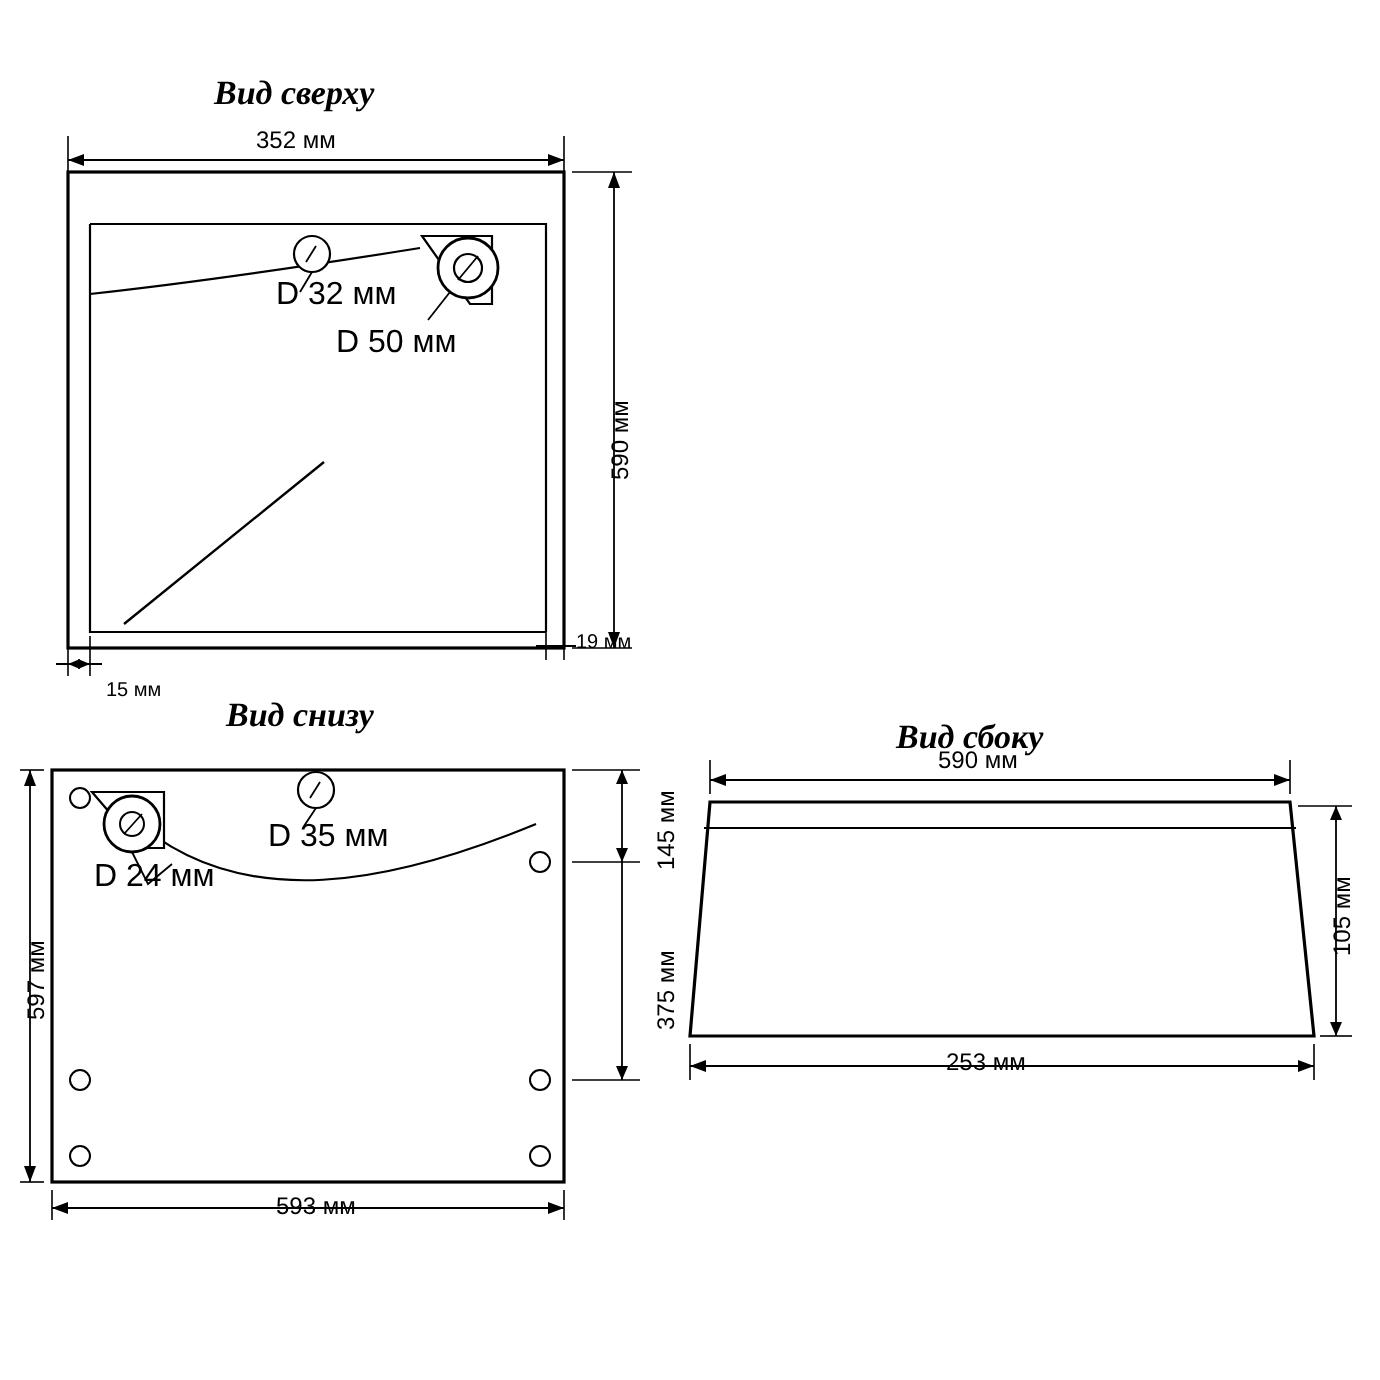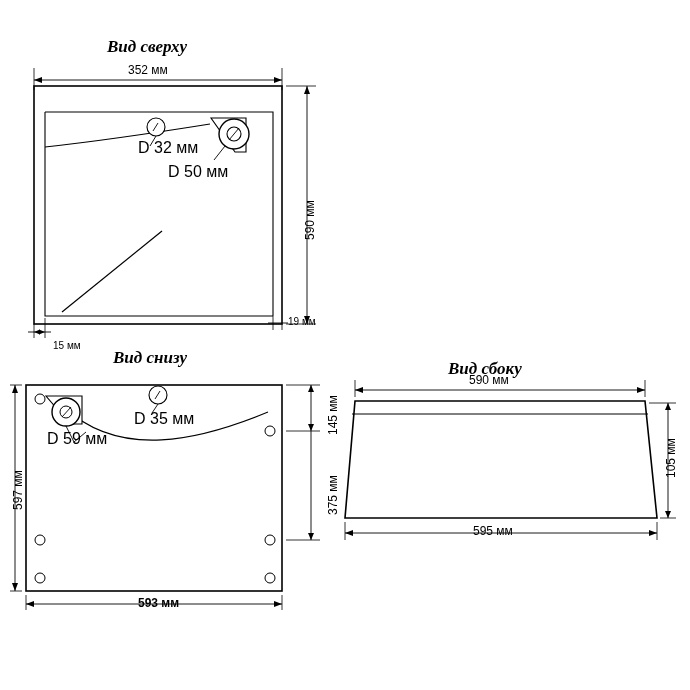--- a/index.html
+++ b/index.html
@@ -187,29 +187,29 @@
   <div class="dim small" style="left:9px; top:340px;margin-left:44px;">15 мм</div>
 
   <div class="dim small" style="left:288px; top:316px;">19 мм</div>
 
   <div class="lbl" style="left:138px; top:139px;">D 32 мм</div>
 
   <div class="lbl" style="left:168px; top:163px;">D 50 мм</div>
 
   <div class="dim vert" style="left:11px; top:510px;">597 мм</div>
 
-  <div class="dim" style="left:138px; top:596px;font-weight:bold;">593 мм</div>
+  <div class="dim" style="left:138px; top:596px;">593 мм</div>
 
   <div class="dim vert" style="left:326px; top:435px;">145 мм</div>
 
   <div class="dim vert" style="left:326px; top:515px;">375 мм</div>
 
-  <div class="lbl" style="left:47px; top:430px;">D 59 мм</div>
+  <div class="lbl" style="left:47px; top:430px;">D 24 мм</div>
 
   <div class="lbl" style="left:134px; top:410px;">D 35 мм</div>
 
   <div class="dim" style="left:469px; top:373px;">590 мм</div>
 
   <div class="dim vert" style="left:664px; top:478px;">105 мм</div>
 
-  <div class="dim" style="left:473px; top:524px;">595 мм</div>
+  <div class="dim" style="left:473px; top:524px;">253 мм</div>
 
 </div>
 
 </body></html>

